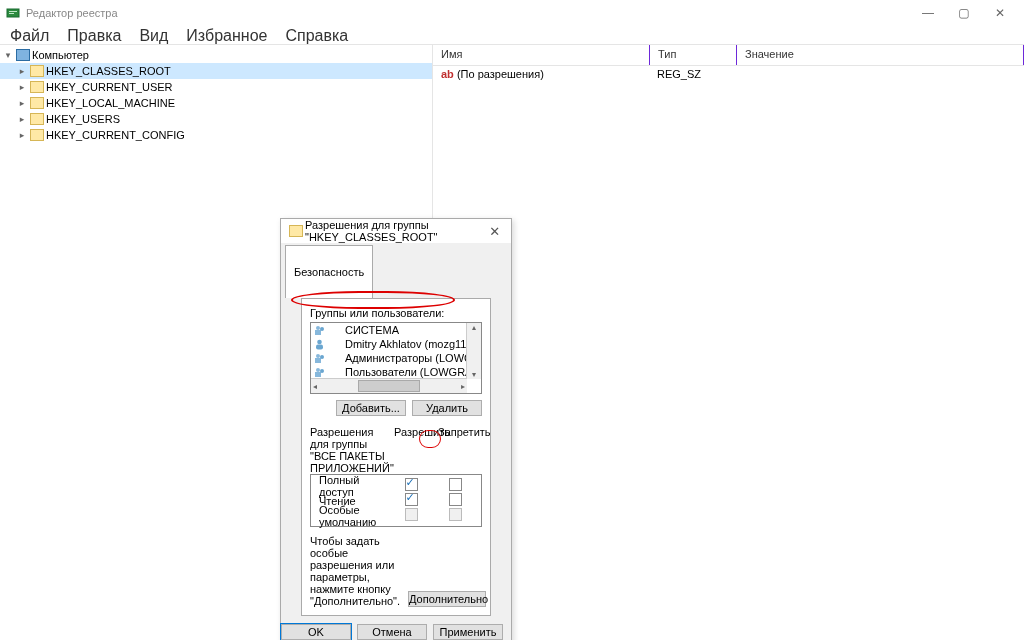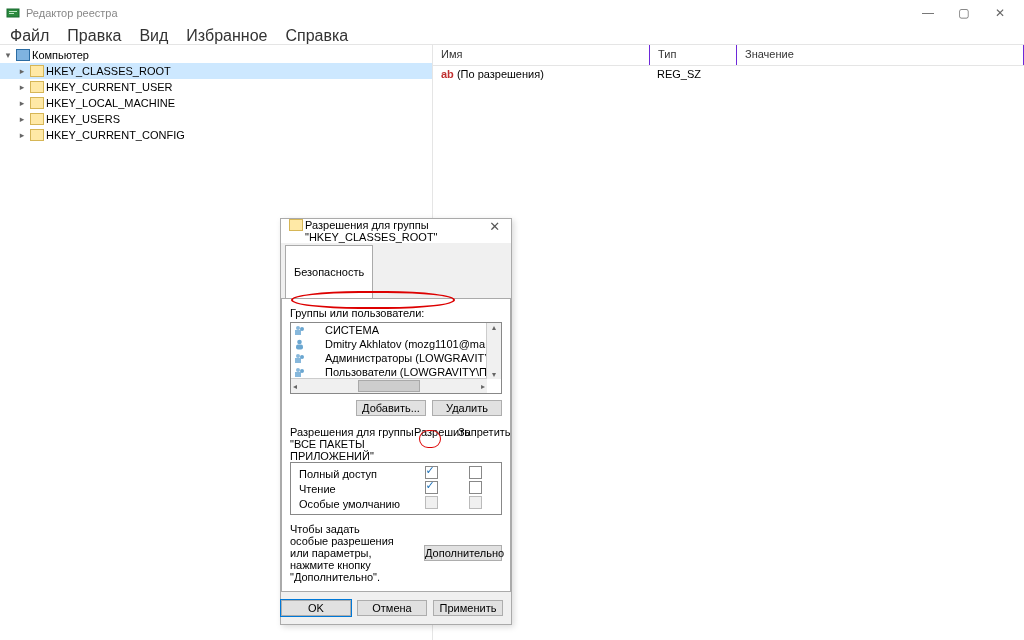--- a/index.html
+++ b/index.html
@@ -22,46 +22,46 @@
   .tree-row{display:flex;align-items:center;height:16px;padding:0 2px;white-space:nowrap}
   .tree-toggle{width:12px;text-align:center;color:#666;font-size:9px}
   .tree-icon{width:14px;height:12px;margin:0 2px;display:inline-flex;align-items:center;justify-content:center}
   .indent{display:inline-block;width:14px}
   .sel{background:#cde8ff}
   .folder{width:12px;height:10px;background:#ffe9a6;border:1px solid #d6b656;display:inline-block}
   .computer-ico{width:12px;height:10px;background:#7fb3e0;border:1px solid #2b6ca3;display:inline-block}
   .string-ico{font-size:11px;color:#c03030;font-weight:bold}
   
   .dialog{position:absolute;left:280px;top:218px;width:230px;background:#f0f0f0;border:1px solid #aaa;box-shadow:2px 2px 6px rgba(0,0,0,.15);font-size:11px}
-  .dlg-title{height:24px;display:flex;align-items:flex-start;padding:0 6px;background:#fff}
+  .dlg-title{height:24px;display:flex;align-items:center;padding:0 6px;background:#fff}
   .dlg-title .spacer{flex:1}
   .dlg-close{width:30px;text-align:center;color:#555;font-size:13px}
   .tab-strip{display:flex;padding:2px 4px 0 4px}
   .tab{background:#fff;border:1px solid #aaa;border-bottom:none;padding:20px 8px;font-size:11px}
-  .tab-body{background:#fff;border:1px solid #aaa;margin:0 0;padding:8px}
+  .tab-body{background:#fff;border:1px solid #aaa;margin:0 20px;padding:8px}
   .lbl{font-size:11px;margin-bottom:3px}
   .users-box{border:1px solid #888;height:70px;overflow:hidden;position:relative;background:#fff;font-size:11px}
   .users-box .urow{display:flex;align-items:center;height:14px;padding:0 3px;gap:20px;overflow:hidden;white-space:nowrap}
   .person-ico{width:11px;height:11px;display:inline-block}
   .scroll-v{position:absolute;right:0;top:0;bottom:14px;width:14px;background:#f0f0f0;border-left:1px solid #ccc;display:flex;flex-direction:column;align-items:center;justify-content:space-between;font-size:8px;color:#666}
   .scroll-h{position:absolute;left:0;right:14px;bottom:0;height:14px;background:#f0f0f0;border-top:1px solid #ccc;display:flex;align-items:center;justify-content:space-between;font-size:8px;color:#666;padding:0 2px}
   .scroll-h .thumb{height:10px;width:60px;background:#cdcdcd;border:1px solid #a9a9a9}
   .btn{background:#e1e1e1;border:1px solid #adadad;padding:1px 0;width:68px;text-align:center;font-size:11px}
   .btn-row{display:flex;justify-content:flex-end;gap:6px;margin-top:6px}
   .perm-header{display:flex;font-size:11px;margin-top:10px}
   .perm-header .phl{flex:1}
   .perm-header .phc{width:44px;text-align:center}
   .perm-box{border:1px solid #888;background:#fff;padding:3px 4px}
   .perm-row{display:flex;align-items:center;height:15px;font-size:11px}
   .perm-row .pl{flex:1;padding-left:4px}
   .perm-row .pc{width:44px;text-align:center}
   .cb{width:11px;height:11px;border:1px solid #888;display:inline-block;background:#fff;position:relative}
   .cb.dis{background:#f0f0f0;border-color:#bbb}
   .cb.chk::after{content:"✓";position:absolute;top:-3px;left:0;font-size:11px;color:#1a6fb7}
-  .adv-row{display:flex;align-items:center;gap:24px;margin-top:8px;font-size:11px}
+  .adv-row{display:flex;align-items:flex-end;gap:8px;margin-top:8px;font-size:11px}
   .adv-row .txt{flex:1;line-height:12px}
   .dlg-buttons{display:flex;justify-content:flex-end;gap:6px;padding:8px 8px 8px 0}
   .dlg-buttons .btn.def{box-shadow:0 0 0 1px #0078d7}
   .red-circle{position:absolute;border:2px solid #d00;border-radius:50%/60%;pointer-events:none}
   .red-thin{border-width:1.5px}
 </style>
 </head>
 <body>
 
 <div class="titlebar">

